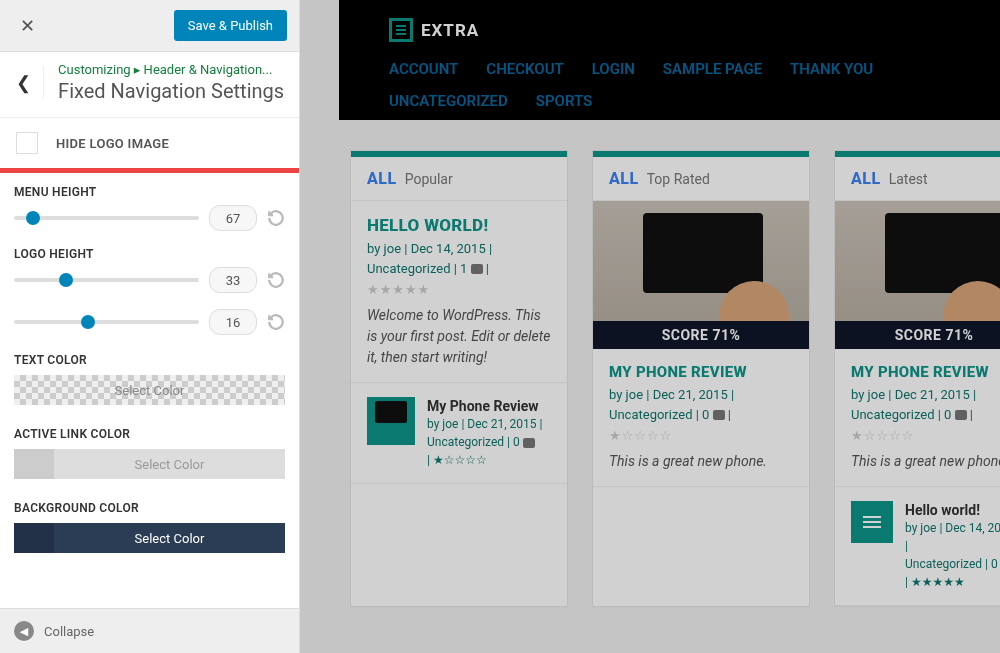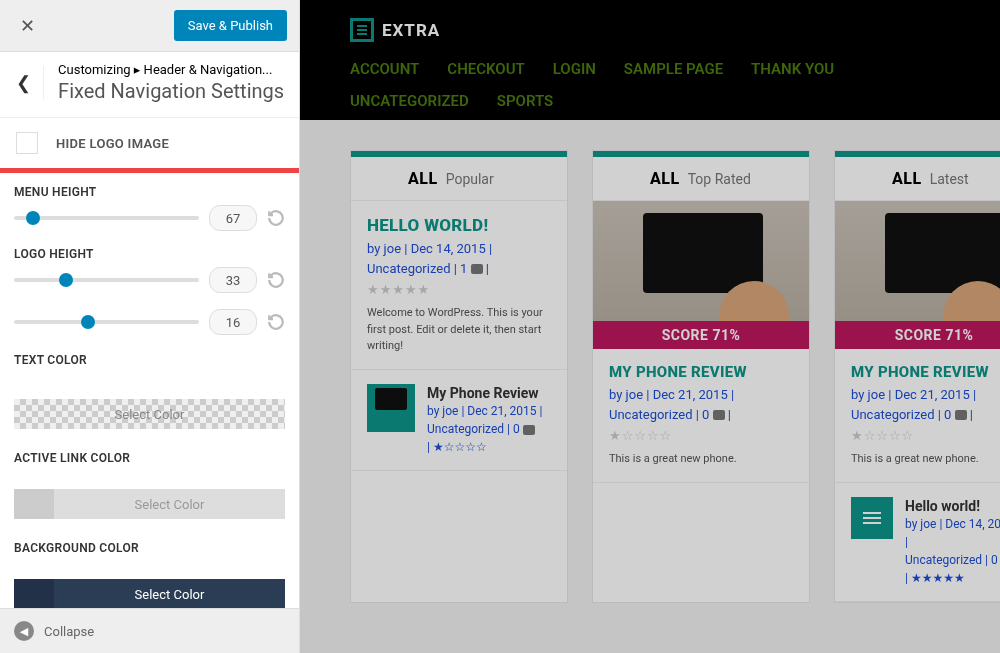--- a/index.html
+++ b/index.html
@@ -5,78 +5,78 @@
 * { margin: 0; padding: 0; box-sizing: border-box; font-family: -apple-system, BlinkMacSystemFont, "Segoe UI", Roboto, sans-serif; }
 body { display: flex; width: 1000px; height: 653px; overflow: hidden; background: #fff; }
 
 
 .sidebar { width: 300px; height: 100%; border-right: 1px solid #ddd; display: flex; flex-direction: column; background: #fff; }
 .sb-top { display: flex; align-items: center; justify-content: space-between; padding: 10px 12px; background: #eee; border-bottom: 1px solid #ddd; }
 .close-x { font-size: 18px; color: #555; cursor: pointer; padding: 4px 8px; }
 .save-btn { background: #0085ba; color: #fff; border: none; padding: 8px 14px; font-size: 13px; border-radius: 3px; cursor: pointer; }
 .sb-head { display: flex; align-items: center; padding: 10px 12px 14px; border-bottom: 1px solid #eee; }
 .back-arr { font-size: 18px; color: #333; padding: 6px 12px 6px 4px; cursor: pointer; border-right: 1px solid #eee; margin-right: 14px; }
-.crumbs { font-size: 13px; color: #000000; }
+.crumbs { font-size: 13px; color: #15803d; }
 .sb-title { font-size: 20px; color: #555; font-weight: 400; margin-top: 2px; }
 .sb-body { flex: 1; overflow-y: auto; padding: 0; }
 .opt-row { padding: 14px 16px; border-bottom: 5px solid #ef4444; display: flex; align-items: center; }
 .opt-row .cbx { width: 22px; height: 22px; border: 1px solid #ddd; margin-right: 18px; }
 .opt-row .lbl { font-size: 13px; color: #555; font-weight: 600; letter-spacing: .3px; }
 .slider-block { padding: 12px 14px 4px; }
 .slider-label { font-size: 12px; color: #333; font-weight: 600; letter-spacing: .3px; margin-bottom: 6px; }
 .slider-row { display: flex; align-items: center; gap: 10px; }
 .track { position: relative; flex: 1; height: 4px; background: #ddd; border-radius: 2px; }
 .knob { position: absolute; top: 50%; width: 14px; height: 14px; background: #0085ba; border-radius: 50%; transform: translate(-50%, -50%); }
 .numbox { width: 48px; height: 26px; border: 1px solid #ddd; background: #f7f7f7; text-align: center; font-size: 13px; color: #555; border-radius: 11px; }
 .reset-ic { width: 18px; height: 18px; color: #bbb; }
 .color-block { padding: 14px 14px 8px; }
 .color-label { font-size: 12px; color: #333; font-weight: 600; letter-spacing: .3px; margin-bottom: 8px; }
-.color-btn { width: 100%; height: 30px; border: none; color: #fff; font-size: 13px; cursor: pointer; position: relative; margin-top: 24px; }
+.color-btn { width: 100%; height: 30px; border: none; color: #fff; font-size: 13px; cursor: pointer; position: relative; }
 .color-btn.checker { background-image: linear-gradient(45deg,#ccc 25%,transparent 25%),linear-gradient(-45deg,#ccc 25%,transparent 25%),linear-gradient(45deg,transparent 75%,#ccc 75%),linear-gradient(-45deg,transparent 75%,#ccc 75%); background-size: 12px 12px; background-position: 0 0,0 6px,6px -6px,-6px 0; color: #888; }
 .color-btn.checker .swatch { position: absolute; left: 0; top: 0; width: 40px; height: 100%; background: rgba(0,0,0,0); }
 .color-btn.grey { background: #ddd; color: #999; display: flex; }
 .color-btn.grey .swatch { width: 40px; height: 100%; background: #ccc; }
 .color-btn.grey span.txt { flex: 1; align-self: center; }
 .color-btn.dark { background: #2b3d54; display: flex; }
 .color-btn.dark .swatch { width: 40px; height: 100%; background: #223147; }
 .color-btn.dark span.txt { flex: 1; align-self: center; }
 .sb-foot { border-top: 1px solid #ddd; padding: 12px 14px; display: flex; align-items: center; gap: 10px; background: #eee; }
 .collapse-ic { width: 20px; height: 20px; border-radius: 50%; background: #888; color: #fff; display: flex; align-items: center; justify-content: center; font-size: 11px; }
 .collapse-txt { font-size: 13px; color: #666; }
 
 
 .preview { flex: 1; height: 100%; position: relative; background: #f1f1f1; overflow: hidden; }
 .overlay { position: absolute; inset: 0; background: rgba(0,0,0,0.18); pointer-events: none; z-index: 5; }
-.hdr { background: #000; color: #fff; padding: 18px 50px 10px; }
+.hdr { background: #000; color: #fff; padding: 18px 50px 10px; margin-left: 39px; }
 .logo-row { display: flex; align-items: center; gap: 8px; margin-bottom: 18px; }
 .logo-sq { width: 24px; height: 24px; border: 3px solid #0d9488; display: flex; align-items: center; justify-content: center; }
 .logo-sq::after { content: ""; width: 10px; height: 2px; background: #0d9488; box-shadow: 0 -4px 0 #0d9488, 0 4px 0 #0d9488; }
 .logo-txt { font-size: 17px; font-weight: 700; letter-spacing: 1px; }
-.nav { display: flex; flex-wrap: wrap; gap: 28px; row-gap: 14px; font-size: 15px; font-weight: 600; color: #4d7c0f; }
+.nav { display: flex; flex-wrap: wrap; gap: 28px; row-gap: 14px; font-size: 15px; font-weight: 600; color: #0369a1; }
 .nav span { cursor: pointer; white-space: nowrap; }
 .cards { display: flex; gap: 24px; padding: 30px 50px; }
 .card { width: 218px; background: #fff; border: 1px solid #e5e5e5; flex-shrink: 0; }
 .card-hd { border-top: 6px solid #0d9488; padding: 12px 16px; display: flex; align-items: baseline; gap: 8px; border-bottom: 1px solid #eee; }
-.card-hd .all { color: #000000; font-weight: 800; font-size: 16px; letter-spacing: .5px; margin-left: 41px; }
+.card-hd .all { color: #3b82f6; font-weight: 800; font-size: 16px; letter-spacing: .5px; }
 .card-hd .sub { color: #777; font-size: 14px; }
 .post { padding: 14px 16px; border-bottom: 1px solid #eee; }
 .post-title { color: #0d9488; font-weight: 800; font-size: 15px; letter-spacing: .3px; margin-bottom: 4px; }
 .post-title.big { font-size: 17px; }
-.meta { font-size: 13px; color: #1d4ed8; line-height: 1.5; }
+.meta { font-size: 13px; color: #0f766e; line-height: 1.5; }
 .stars { color: #ccc; font-size: 13px; letter-spacing: 1px; margin: 4px 0; }
-.excerpt { font-size: 11px; color: #555; line-height: 1.5; margin-top: 8px; }
+.excerpt { font-size: 14px; color: #555; line-height: 1.5; margin-top: 8px; font-style: italic; }
 .thumb-row { display: flex; gap: 12px; padding: 14px 16px; border-bottom: 1px solid #eee; }
 .thumb { width: 48px; height: 48px; background: #0d9488; flex-shrink: 0; position: relative; overflow: hidden; }
 .thumb .lap { position: absolute; top: 4px; left: 8px; width: 32px; height: 22px; background: #111; border-radius: 2px; }
 .thumb-body .tt { font-weight: 700; font-size: 14px; color: #333; line-height: 1.3; }
 .thumb-body .meta { font-size: 12px; }
 .hero-img { height: 120px; background: linear-gradient(180deg,#c9c2b8 0%,#b8afa4 100%); position: relative; overflow: hidden; }
 .hero-img .laptop { position: absolute; top: 12px; left: 50px; width: 120px; height: 80px; background: #111; border-radius: 4px; }
 .hero-img .hand { position: absolute; bottom: 0; right: 20px; width: 70px; height: 40px; background: #d9a77a; border-radius: 40px 40px 0 0; }
-.score-bar { background: #be185d; color: #fff; text-align: center; padding: 6px 16px; font-weight: 700; font-size: 14px; letter-spacing: .5px; }
+.score-bar { background: #0f172a; color: #fff; text-align: center; padding: 6px 16px; font-weight: 700; font-size: 14px; letter-spacing: .5px; }
 .chat-ic { display: inline-block; width: 12px; height: 10px; background: #777; border-radius: 2px; vertical-align: middle; position: relative; }
 .chat-ic::after { content: ""; position: absolute; bottom: -3px; left: 3px; border: 3px solid transparent; border-top-color: #777; }
 .thumb-sq { width: 42px; height: 42px; background: #0d9488; display:flex; align-items:center; justify-content:center; flex-shrink:0; }
 .thumb-sq .bars { width: 18px; height: 2px; background:#fff; box-shadow: 0 -5px 0 #fff, 0 5px 0 #fff; }
 </style>
 </head>
 <body>
 
 <div class="sidebar">
   <div class="sb-top">

